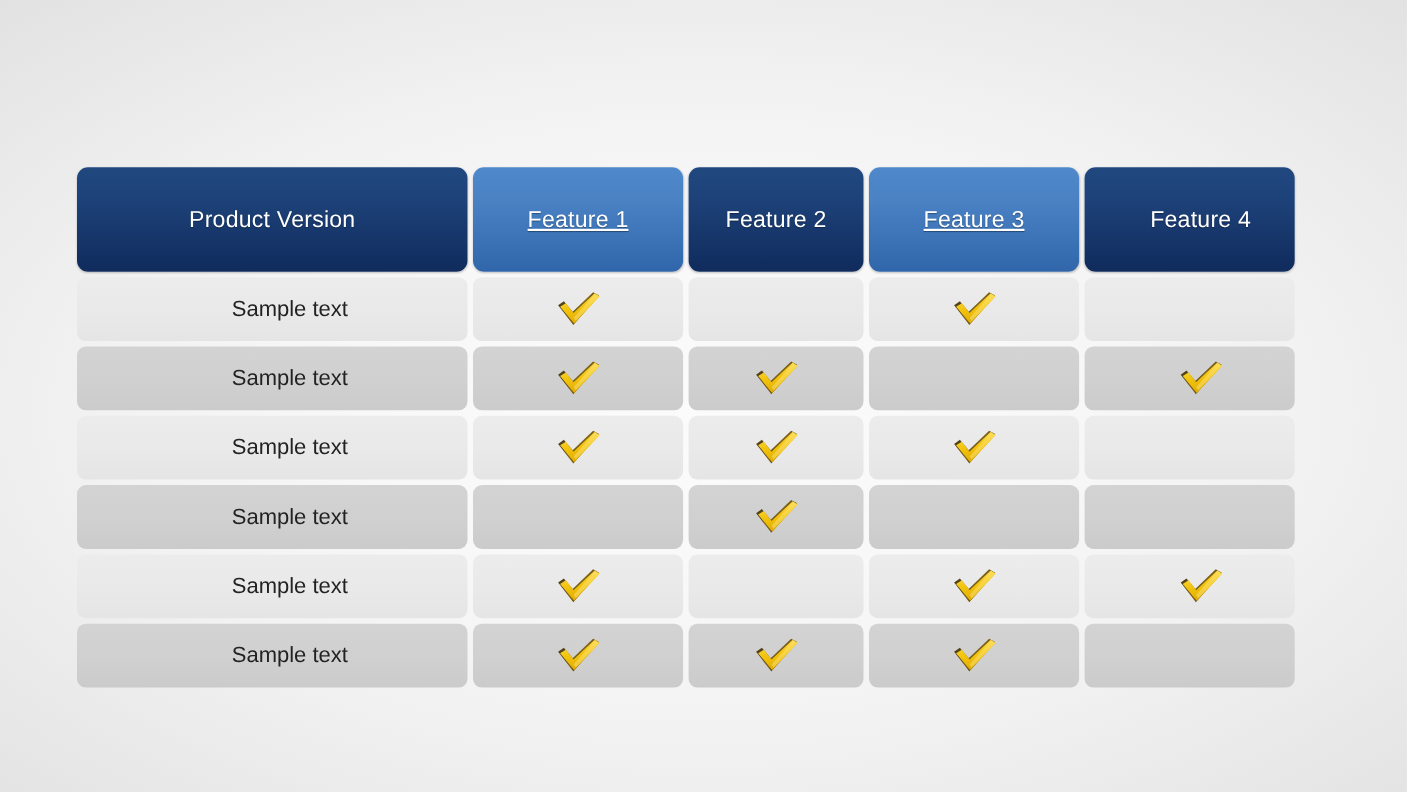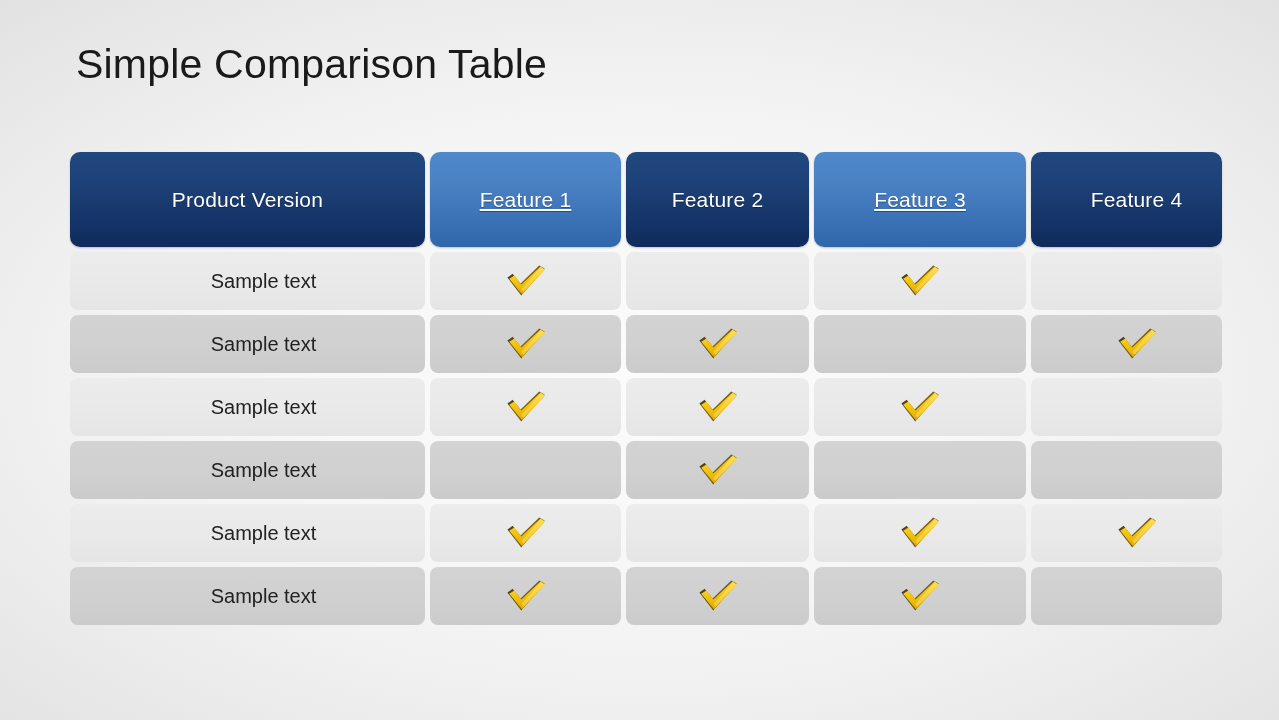--- a/index.html
+++ b/index.html
@@ -62,22 +62,22 @@
     margin-right: 5px;
     border-radius: 9px;
     display: flex;
     align-items: center;
   }
   .cell:last-child { margin-right: 0; padding-left: 20px; }
 
   
   .c0 { width: 355px; }
   .c1 { width: 191px; }
-  .c2 { width: 183px; }
-  .c3 { width: 212px; }
+  .c2 { width: 159px; }
+  .c3 { width: 191px; }
   .c4 { width: 191px; }
 
   
   .header-row { margin-bottom: 5px; }
 
   .hcell {
     height: 95px;
     justify-content: center;
     color: #ffffff;
     font-size: 21px;
@@ -129,21 +129,20 @@
     justify-content: center;
   }
   .check-wrap.hidden { visibility: hidden; }
   .check-wrap svg { display: block; }
 </style>
 </head>
 <body>
 
 <div id="slide">
 
-  <div id="title">Simple Comparison Table</div>
 
   <div id="table">
 
     <div class="row header-row">
       <div class="cell hcell dark c0">
         <span class="hlabel">Product Version</span>
       </div>
       <div class="cell hcell light c1">
         <span class="hlabel">Feature 1</span>
       </div>

